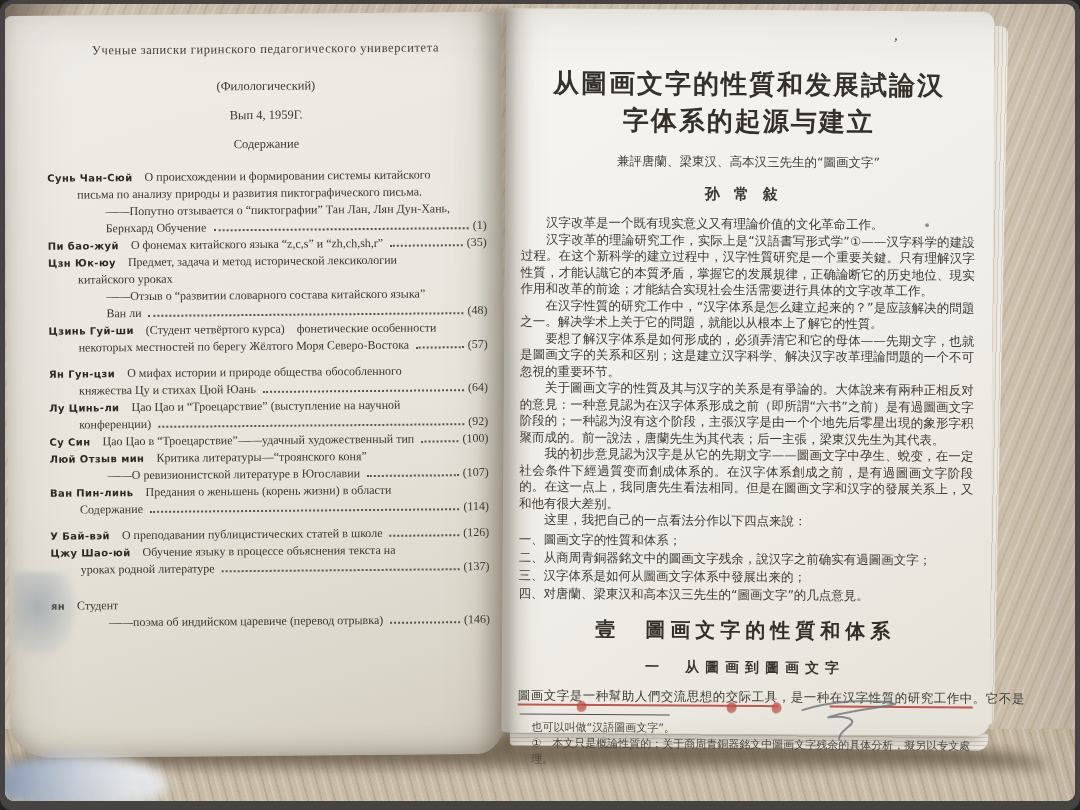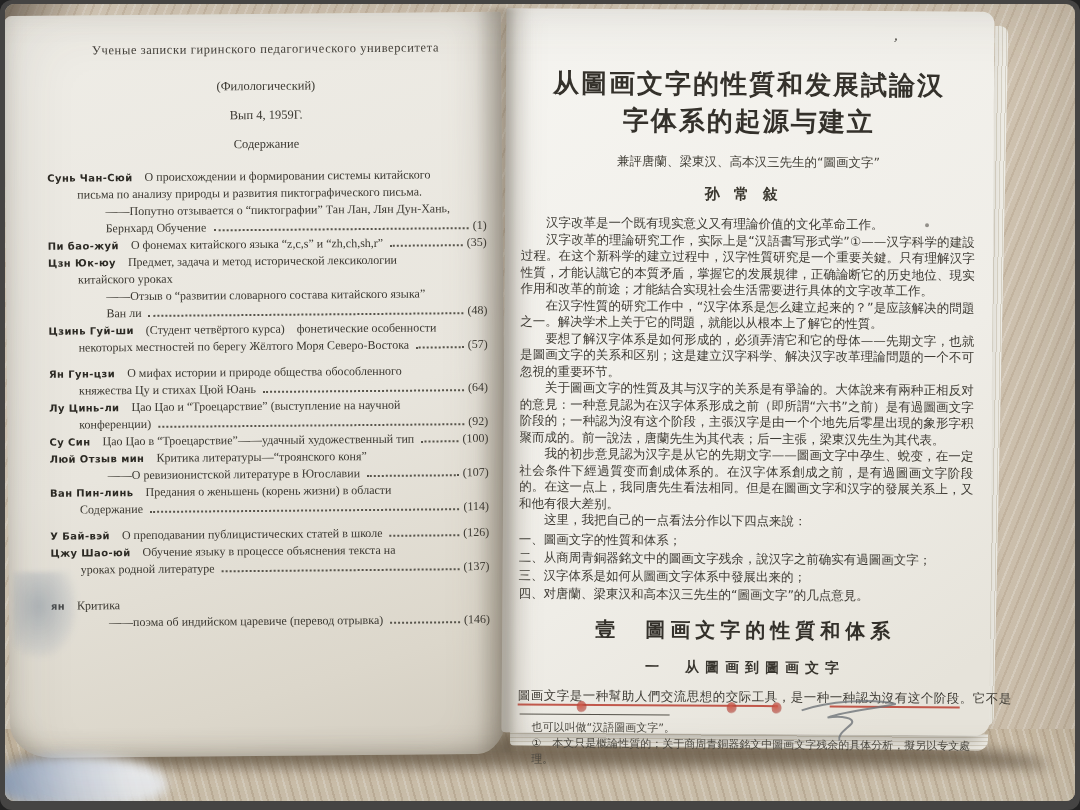--- a/index.html
+++ b/index.html
@@ -164,21 +164,21 @@
               <span class="tx">О преподавании публицистических статей в школе</span>
               <span class="dots"></span>
               <span class="pg">(126)</span>
             </div>
             <div class="trow ind0"><span class="au">Цжу Шао-юй</span><span class="tx">Обучение языку в процессе объяснения текста на</span></div>
             <div class="trow ind1 leader">
               <span class="tx">уроках родной литературе</span>
               <span class="dots"></span>
               <span class="pg">(137)</span>
             </div>
-            <div class="trow ind0 gap2"><span class="au">ян</span><span class="tx">Критика</span></div>
+            <div class="trow ind0 gap2"><span class="au">ян</span><span class="tx">Студент</span></div>
             <div class="trow ind2 leader">
               <span class="tx">——поэма об индийском царевиче (перевод отрывка)</span>
               <span class="dots"></span>
               <span class="pg">(146)</span>
             </div>
           </div>
       </div>
       <div class="smudge-blue"></div>
     </div>
 
@@ -202,21 +202,21 @@
             <div>二、从商周青銅器銘文中的圖画文字残余，說汉字之前确实有過圖画文字；</div>
             <div>三、汉字体系是如何从圖画文字体系中發展出来的；</div>
             <div>四、对唐蘭、梁東汉和高本汉三先生的“圖画文字”的几点意見。</div>
           </div>
         <div class="rp-sec">壹　圖画文字的性質和体系</div>
         <div class="rp-subsec">一　从圖画到圖画文字</div>
         <div class="marked">
           <span class="rdot" style="left:13%;top:13px;"></span>
           <span class="rdot" style="left:46%;top:13px;"></span>
           <span class="rdot" style="left:56%;top:13px;"></span>
-        <span class="ru">圖画文字是一种幫助人們交流思想的交际工具</span><span class="">，是一种</span><span class="ru">一种認为沒有这个阶段</span><span class="">。它不是</span></div>
+        <span class="ru">圖画文字是一种幫助人們交流思想的交际工具</span><span class="">，是一种</span><span class="ru">在汉字性質的研究工作中</span><span class="">。它不是</span></div>
         <div class="fn-rule"></div>
         <div class="fns">
             <div>也可以叫做“汉語圖画文字”。</div>
             <div>①　本文只是概論性質的；关于商周青銅器銘文中圖画文字残余的具体分析，擬另以专文處理。</div>
           </div>
       </div>
       <span class="pen-mark">ʼ</span>
       <svg class="doodle" width="120" height="50" viewBox="0 0 120 50">
         <path d="M8 16 C 34 7, 78 3, 102 9 C 86 13, 52 16, 34 23 C 48 21, 62 23, 58 29 C 51 36, 44 40, 46 46" stroke="#70757a" stroke-width="2" fill="none"></path>
       </svg>

